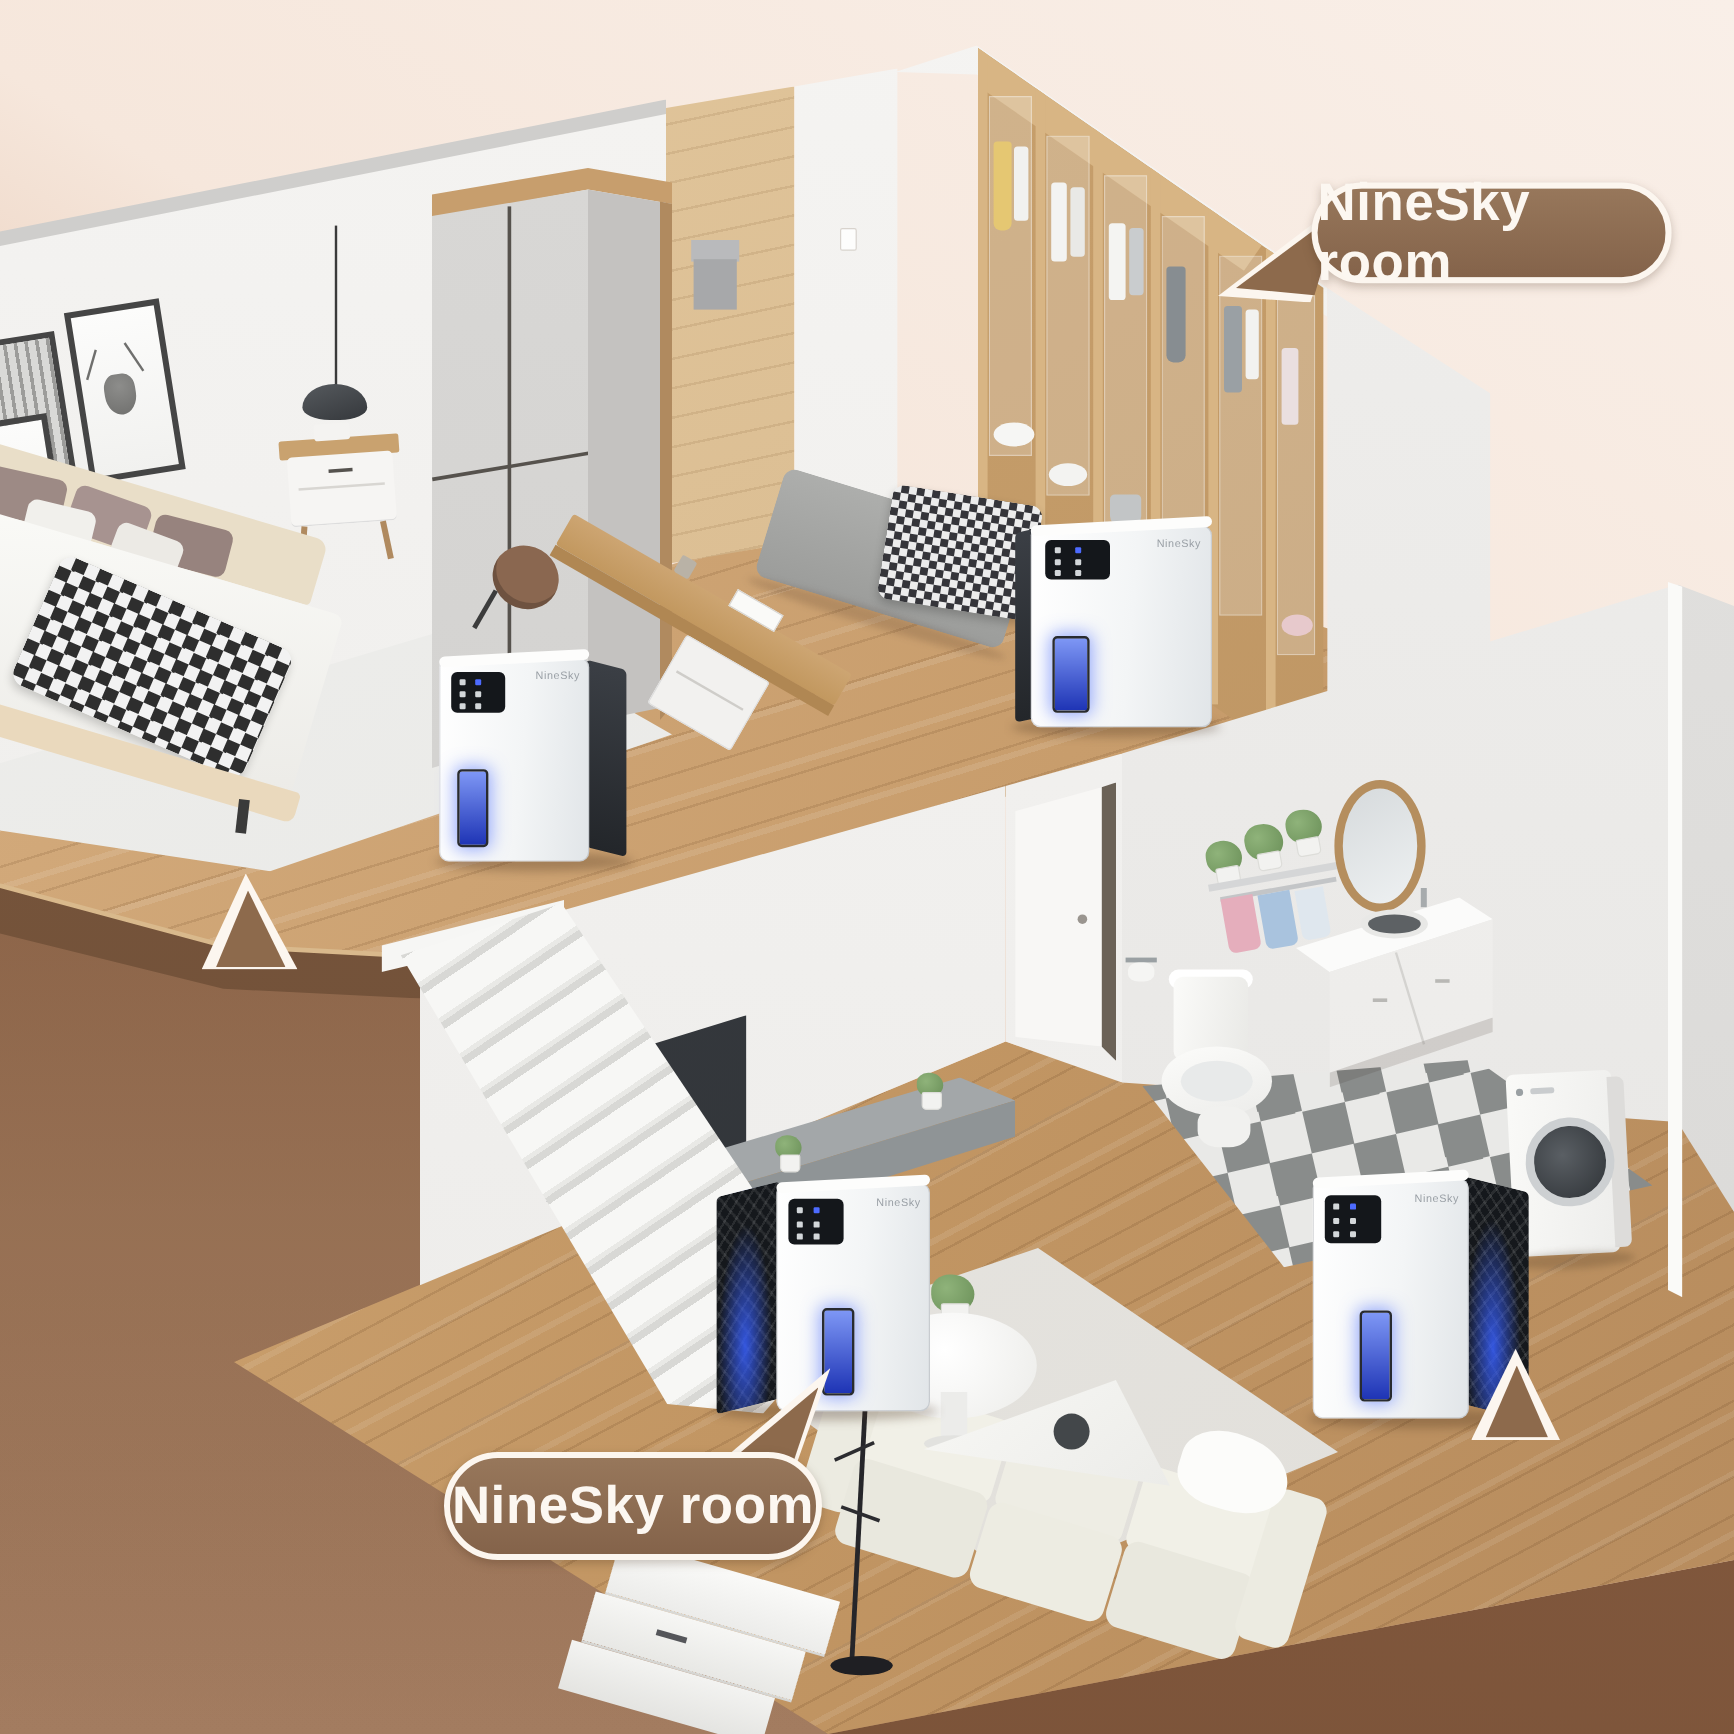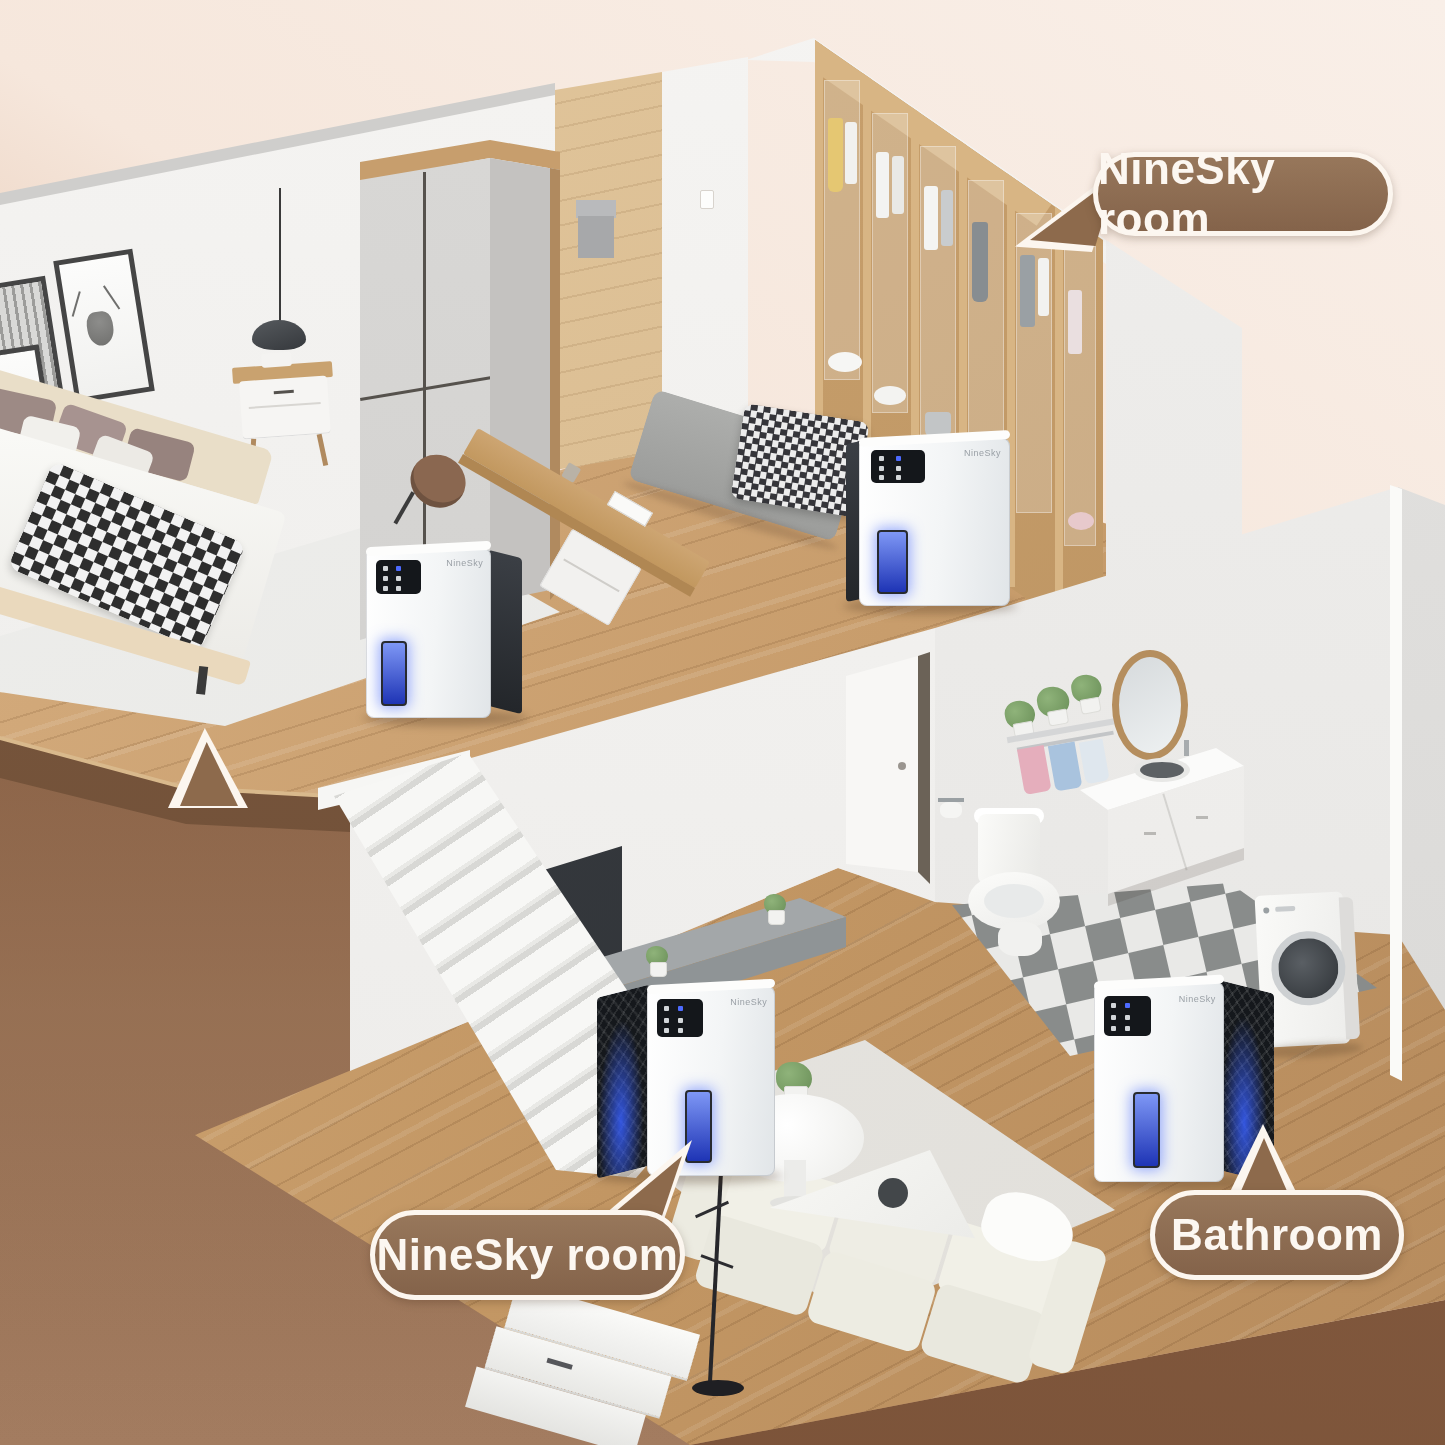--- a/index.html
+++ b/index.html
@@ -392,17 +392,14 @@
   <div class="abs tailI" style="left:180px;top:742px;width:58px;height:64px;clip-path:polygon(46% 0,0 100%,100% 100%);"></div>
 
   <div class="abs tailO" style="left:598px;top:1140px;width:94px;height:80px;clip-path:polygon(100% 0,0 100%,70% 100%);"></div>
   <div class="abs tailI" style="left:608px;top:1156px;width:74px;height:62px;clip-path:polygon(100% 0,0 100%,72% 100%);"></div>
   <div class="abs bubble" style="left:370px;top:1210px;width:305px;height:80px;">
     <span>NineSky room</span>
   </div>
 
   <div class="abs tailO" style="left:1226px;top:1124px;width:74px;height:76px;clip-path:polygon(50% 0,0 100%,100% 100%);"></div>
   <div class="abs tailI" style="left:1238px;top:1138px;width:52px;height:60px;clip-path:polygon(50% 0,0 100%,100% 100%);"></div>
-  <div class="abs bubble" style="left:1150px;top:1190px;width:244px;height:80px;">
-    <span>Bathroom</span>
-  </div>
 
 </div>
 
 </body></html>

